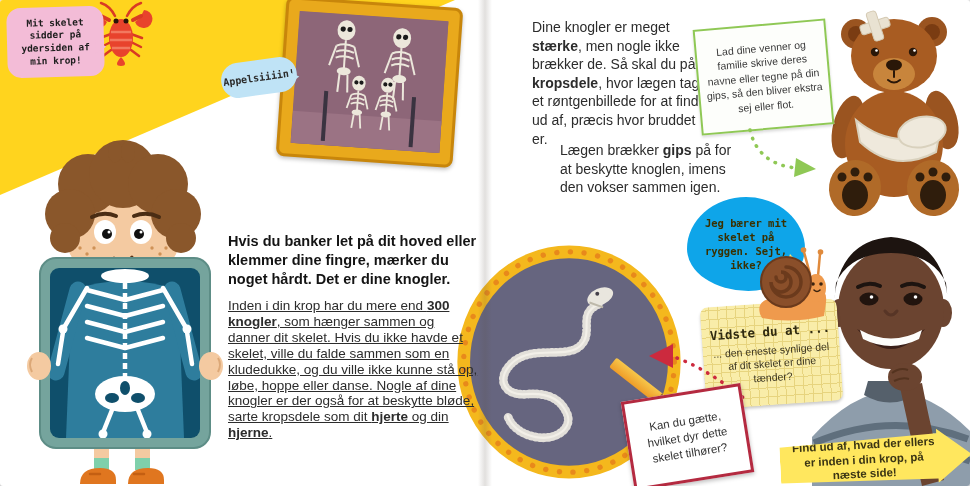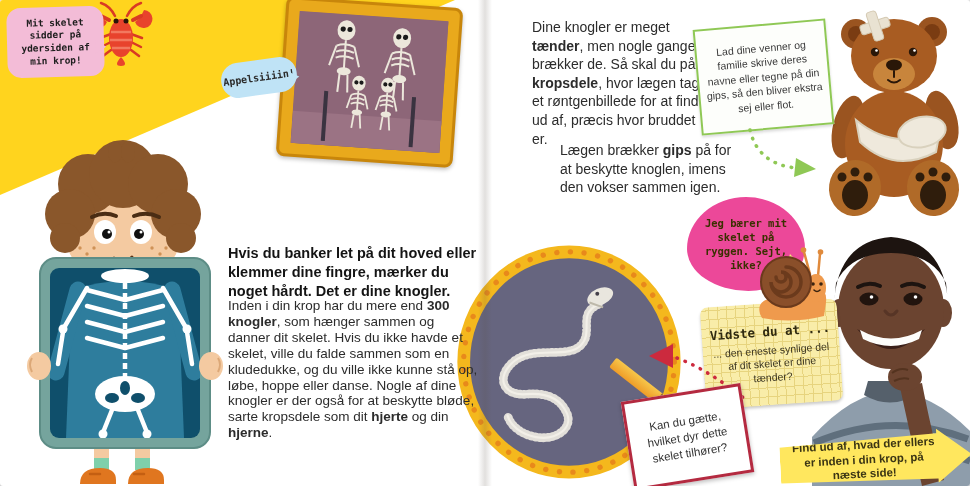--- a/index.html
+++ b/index.html
@@ -34,44 +34,44 @@
     border-radius:17px; z-index:5; transform:rotate(-8deg);
     display:flex; align-items:center; justify-content:center;
     font-size:10px; color:#2b2b2b; }
   .appelsin-bubble:after { content:""; position:absolute; right:-8px; top:16px;
     border:6px solid transparent; border-left:10px solid #bfe3f6; }
 
   .xray-boy { left:8px; top:140px; width:222px; height:346px; z-index:2; }
 
   .heading { left:226px; top:186px; z-index:2; font-size:35px; color:#111;
     letter-spacing:1px; }
-  .intro { left:228px; top:244px; width:250px; z-index:2; font-size:14.5px;
+  .intro { left:228px; top:232px; width:250px; z-index:2; font-size:14.5px;
     line-height:19px; font-weight:bold; color:#141414; }
   .left-body { left:228px; top:298px; width:252px; z-index:2; font-size:13.5px;
-    line-height:15.9px; color:#2c2c2c; }
+    line-height:15.9px; color:#2c2c2c;text-decoration:underline; }
 
   .fold { left:478px; top:0; width:14px; height:486px; z-index:6;
     background:linear-gradient(to right, rgba(0,0,0,0), rgba(90,80,70,.18), rgba(0,0,0,0)); }
 
   
   .r-para1 { left:532px; top:18px; width:180px; font-size:14px; line-height:18.6px;
     color:#2c2c2c; z-index:2; }
   .r-para2 { left:560px; top:141px; width:172px; font-size:14px; line-height:18.6px;
     color:#2c2c2c; z-index:2; }
 
   .green-box { left:697px; top:24px; width:133px; height:106px; z-index:3;
     background:#fdfefb; border:2.5px solid #8fc855; transform:rotate(-5deg);
     display:flex; align-items:center; justify-content:center; text-align:center;
     font-size:10.5px; line-height:1.38; color:#3a3a3a; padding:6px;
     box-shadow:0 2px 3px rgba(0,0,0,.15); }
   .green-arrow { left:742px; top:126px; width:80px; height:60px; z-index:3; }
   .teddy { left:818px; top:2px; width:152px; height:218px; z-index:2; }
 
   .snail-bubble { left:687px; top:197px; width:118px; height:94px; z-index:2;
-    background:#ec4899; border-radius:50% 50% 48% 52%/55% 55% 45% 45%;
+    background:#0ea5e9; border-radius:50% 50% 48% 52%/55% 55% 45% 45%;
     display:flex; align-items:center; justify-content:center; text-align:center;
     font-size:10.5px; line-height:1.35; color:#3a3000; padding:10px; }
   .snail-bubble:after { content:""; position:absolute; right:-4px; bottom:18px;
     border:8px solid transparent; border-left:14px solid #f8e87f;
     transform:rotate(18deg); }
   .snail { left:752px; top:240px; width:88px; height:84px; z-index:4; }
 
   .snake-photo { left:452px; top:242px; width:234px; height:240px; z-index:1; }
 
   .note { left:703px; top:303px; width:137px; height:102px; z-index:3;
@@ -303,21 +303,21 @@
       <ellipse cx="203" cy="226" rx="12" ry="14" fill="#f4caa1"></ellipse>
       <path d="M24,218 q-4,6 0,14 M210,218 q4,6 0,14" stroke="#dca877" stroke-width="2" fill="none"></path>
     </svg>
   </div>
 
   <div class="abs intro">Hvis du banker let på dit hoved eller klemmer dine fingre, mærker du noget hårdt. Det er dine knogler.</div>
   <div class="abs left-body"><span>Inden i din krop har du mere end </span><span class="b">300 knogler</span><span>, som hænger sammen og danner dit skelet. Hvis du ikke havde et skelet, ville du falde sammen som en kludedukke, og du ville ikke kunne stå op, løbe, hoppe eller danse. Nogle af dine knogler er der også for at beskytte bløde, sarte kropsdele som dit </span><span class="b">hjerte</span><span> og din </span><span class="b">hjerne</span><span>.</span></div>
 
   <div class="abs fold"></div>
 
-  <div class="abs r-para1"><span>Dine knogler er meget </span><span class="b">tænder</span><span>, men nogle gange brækker de. Så skal du på </span><span class="b">kropsdele</span><span>, hvor lægen tager et røntgenbillede for at finde ud af, præcis hvor bruddet er.</span></div>
+  <div class="abs r-para1"><span>Dine knogler er meget </span><span class="b">stærke</span><span>, men nogle ikke brækker de. Så skal du på </span><span class="b">kropsdele</span><span>, hvor lægen tager et røntgenbillede for at finde ud af, præcis hvor bruddet er.</span></div>
   <div class="abs r-para2"><span>Lægen brækker </span><span class="b">gips</span><span> på for at beskytte knoglen, imens den vokser sammen igen.</span></div>
 
   <div class="abs green-box">
     <span>Lad dine venner og familie skrive deres navne eller tegne på din gips, så den bliver ekstra sej eller flot.</span>
   </div>
 
   <div class="abs green-arrow">
     <svg width="80" height="60" viewBox="0 0 80 60">
       <path d="M8,4 Q16,38 54,42" stroke="#8fc855" stroke-width="3.5" fill="none" stroke-linecap="round" stroke-dasharray="0.5 8"></path>
       <path d="M54,32 L74,43 L52,51 Z" fill="#8fc855"></path>

